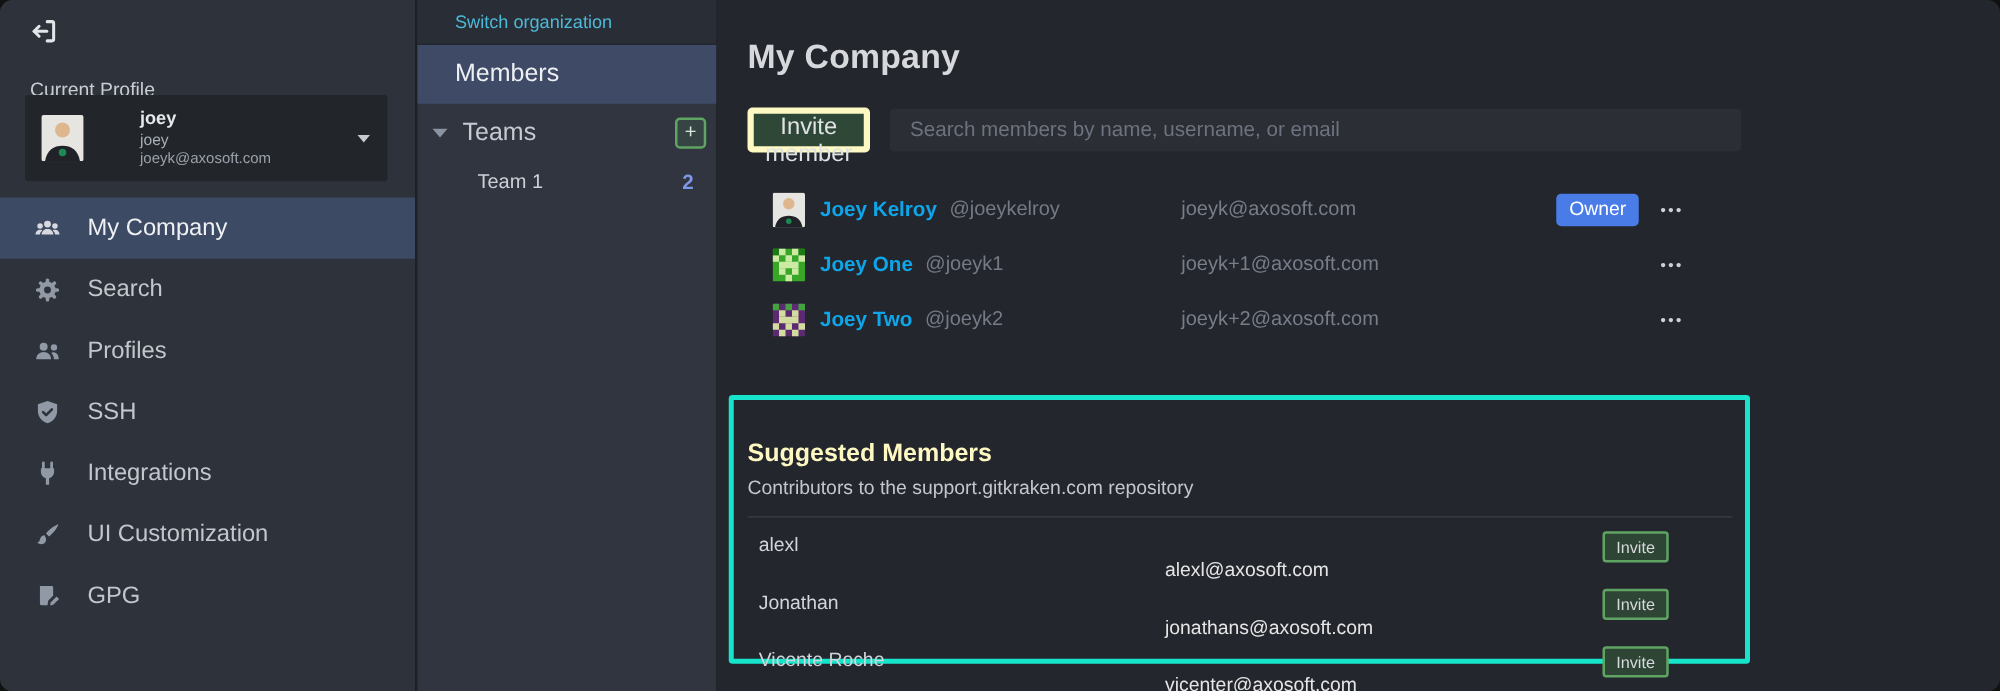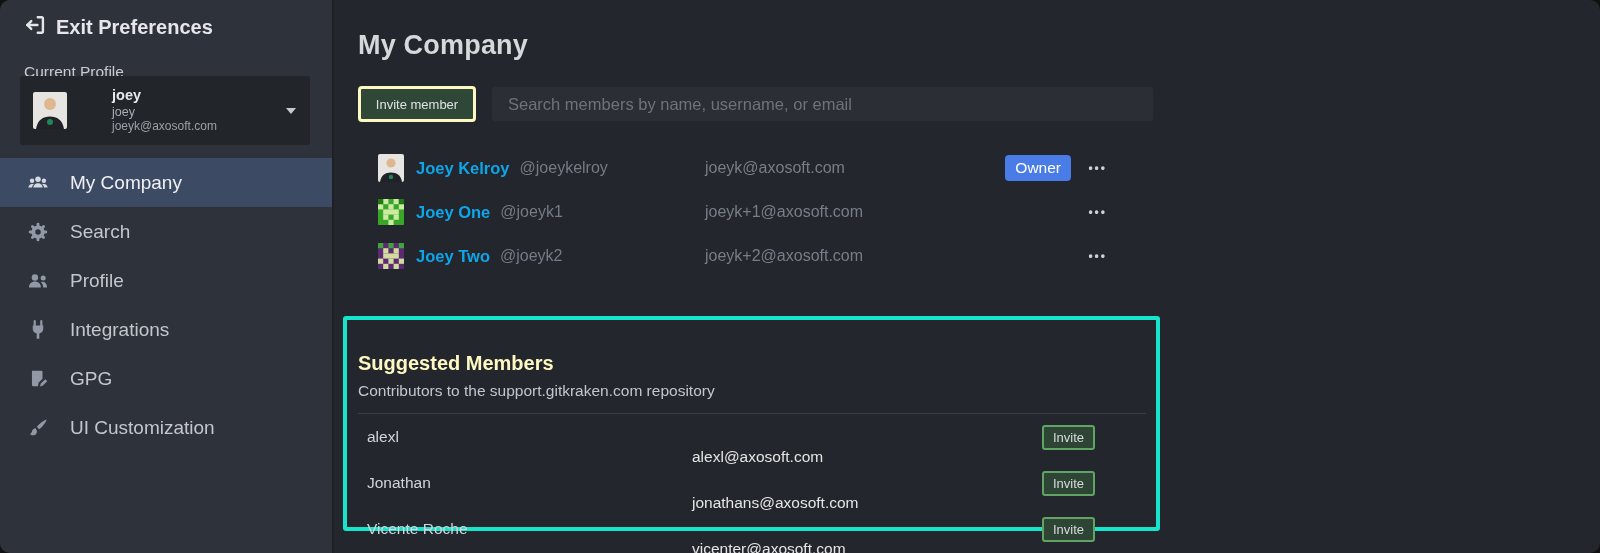--- a/index.html
+++ b/index.html
@@ -34,21 +34,21 @@
   .members-row { height:47px; background:#3e4a66; display:flex; align-items:center; padding-left:30px; color:#eef0f3; font-size:20px; cursor:pointer; }
   .teams-row { height:46px; display:flex; align-items:center; padding:0 8px 0 12px; color:#c6cad1; font-size:20px; cursor:pointer; }
   .tri { width:0; height:0; border-left:6px solid transparent; border-right:6px solid transparent; border-top:7px solid #8a93a1; margin-right:12px; }
   .plus { margin-left:auto; width:25px; height:25px; border:2px solid #5fa463; border-radius:4px; background:rgba(95,164,99,0.14); color:#d9e6da; font-size:16px; line-height:1; cursor:pointer; font-family:inherit; }
   .team-row { height:34px; display:flex; align-items:center; padding:0 18px 0 48px; color:#ccd0d6; font-size:16px; cursor:pointer; }
   .team-count { margin-left:auto; color:#7d98e6; font-size:16.5px; font-weight:bold; }
   
   .main { flex:1; position:relative; padding:30px 204px 0 24px; }
   .page-title { color:#d6d8db; font-size:27px; font-weight:bold; letter-spacing:.2px; }
   .controls { margin-top:25px; display:flex; gap:15px; width:796px; }
-  .invite-btn { width:118px; height:36px; border:3px solid #fef9c3; border-radius:4px; background:#2f4736; color:#dfe2e5; font-size:13px; cursor:pointer; font-family:inherit; }
+  .invite-btn { width:98px; height:36px; border:5px solid #fef9c3; border-radius:4px; background:#2f4736; color:#dfe2e5; font-size:19px; cursor:pointer; font-family:inherit; }
   .search-input { flex:1; height:36px; background:#2b2e34; border:1px solid #24272d; border-radius:4px; color:#f97316; font-size:16.5px; padding:0 16px; outline:none; font-family:inherit; }
   .search-input::placeholder { color:#6d737e; }
   .mlist { margin-top:24px; width:796px; }
   .mrow { position:relative; height:44px; display:flex; align-items:center; padding-left:20px; }
   .avatar-sm { width:26px; height:28px; flex:0 0 26px; border-radius:2px; overflow:hidden; }
   .mname { margin-left:12px; color:#0ea5e9; font-size:16.5px; font-weight:bold; }
   .muser { margin-left:10px; color:#747b86; font-size:16px; }
   .memail { position:absolute; left:347px; color:#777e89; font-size:16px; }
   .owner-badge { position:absolute; right:83px; height:26px; padding:0 10px; display:flex; align-items:center; background:#4a7ce8; border-radius:4px; color:#fff; font-size:15.5px; cursor:pointer; }
   .dots { position:absolute; right:47px; color:#ced2d7; font-size:12px; font-weight:bold; letter-spacing:2px; cursor:pointer; }
@@ -69,21 +69,20 @@
 
   <aside class="sidebar">
     <div class="exit-row">
       <span>
         <svg width="22" height="22" viewBox="0 0 20 20" fill="none" stroke="#e3e6e9" stroke-width="2.2" stroke-linecap="round" stroke-linejoin="round">
           <path d="M12.5 3h3.4c.7 0 1.3.6 1.3 1.3v11.4c0 .7-.6 1.3-1.3 1.3h-3.4"></path>
           <path d="M3 10h9.2"></path>
           <path d="M6.6 6.4 3 10l3.6 3.6"></path>
         </svg>
       </span>
-      <span>Exit Preferences</span>
     </div>
     <div class="cp-label">Current Profile</div>
 
     <div class="profile-card">
       <span class="avatar-lg">
         <svg width="34" height="37" viewBox="0 0 34 37">
           <rect width="34" height="37" fill="#e6e5e2"></rect>
           <circle cx="17" cy="12" r="6" fill="#dfb78e"></circle>
           <path d="M3 37c1.4-9 7-12.5 14-12.5S29.6 28 31 37z" fill="#212227"></path>
           <circle cx="17" cy="30" r="3" fill="#1d8a55"></circle>
@@ -132,56 +131,82 @@
         <span class="nav-ico">
           <svg viewBox="0 0 20 20">
               <g class="ico-fill">
             <circle cx="7.2" cy="6.8" r="2.9"></circle>
             <path d="M1.8 15.8c0-3.2 2.3-5.3 5.4-5.3s5.4 2.1 5.4 5.3z"></path>
             <circle cx="14.7" cy="7.2" r="2.3"></circle>
             <path d="M13.9 10.7c2.6 0 4.3 1.9 4.3 5.1h-3.5c-.1-2-.8-3.6-2-4.6z"></path>
           </g>
             </svg>
         </span>
-        <span>Profile</span>
+        <span>Profiles</span>
+      </div>
+      <div class="nav-item">
+        <span class="nav-ico">
+          <svg viewBox="0 0 20 20">
+            <path class="ico-fill" d="M10 1.6 17 4v4.8c0 4.7-3 7.9-7 9.1-4-1.2-7-4.4-7-9.1V4z"></path>
+            <path d="M6.8 9.7l2.2 2.2 4.2-4.2" fill="none" stroke="#2e323a" stroke-width="1.9" stroke-linecap="round" stroke-linejoin="round"></path>
+          </svg>
+        </span>
+        <span>SSH</span>
       </div>
       <div class="nav-item">
         <span class="nav-ico">
           <svg viewBox="0 0 20 20">
             <path d="M7 2v4M13 2v4" stroke="#9099a5" stroke-width="2" stroke-linecap="round" class="ico-stroke"></path>
             <path class="ico-fill" d="M5.2 6h9.6v2.6a4.8 4.8 0 0 1-3.6 4.6V18H8.8v-4.8A4.8 4.8 0 0 1 5.2 8.6z"></path>
           </svg>
         </span>
         <span>Integrations</span>
       </div>
       <div class="nav-item">
         <span class="nav-ico">
           <svg viewBox="0 0 20 20">
               <g class="ico-fill">
+            <path d="M18 2.2c-2.9.9-6.8 3.7-9.1 6.7l2.2 2.2c3-2.3 6-6.1 6.9-8.9z"></path>
+            <path d="M7.9 10.2c-1.7.1-3.1 1.3-3.4 3-.2 1.1-.9 2-2 2.3 1.3 1.3 3.5 1.6 5 .6 1.2-.8 1.7-2.3 1.4-3.6z"></path>
+          </g>
+            </svg>
+        </span>
+        <span>UI Customization</span>
+      </div>
+      <div class="nav-item">
+        <span class="nav-ico">
+          <svg viewBox="0 0 20 20">
+              <g class="ico-fill">
             <path d="M4.5 2.5h8.6c.6 0 1 .4 1 1v6.2l-3.6 3.6-.5 3.2H5.5c-.6 0-1-.4-1-1z"></path>
             <path d="M11.9 16.8l.5-2.4 4.2-4.2 1.8 1.8-4.2 4.2z"></path>
           </g>
             </svg>
         </span>
         <span>GPG</span>
       </div>
-      <div class="nav-item">
-        <span class="nav-ico">
-          <svg viewBox="0 0 20 20">
-              <g class="ico-fill">
-            <path d="M18 2.2c-2.9.9-6.8 3.7-9.1 6.7l2.2 2.2c3-2.3 6-6.1 6.9-8.9z"></path>
-            <path d="M7.9 10.2c-1.7.1-3.1 1.3-3.4 3-.2 1.1-.9 2-2 2.3 1.3 1.3 3.5 1.6 5 .6 1.2-.8 1.7-2.3 1.4-3.6z"></path>
-          </g>
-            </svg>
-        </span>
-        <span>UI Customization</span>
-      </div>
     </nav>
   </aside>
 
+  <section class="orgcol">
+    <div class="switch-row">
+      <span>Switch organization</span>
+    </div>
+    <div class="members-row">
+      <span>Members</span>
+    </div>
+    <div class="teams-row">
+      <span class="tri"></span>
+      <span>Teams</span>
+      <button class="plus">+</button>
+    </div>
+    <div class="team-row">
+      <span>Team 1</span>
+      <span class="team-count">2</span>
+    </div>
+  </section>
 
   <main class="main">
     <h1 class="page-title">My Company</h1>
 
     <div class="controls">
       <button class="invite-btn">Invite member</button>
       <input class="search-input" type="text" placeholder="Search members by name, username, or email" style="">
     </div>
 
     <div class="mlist">

